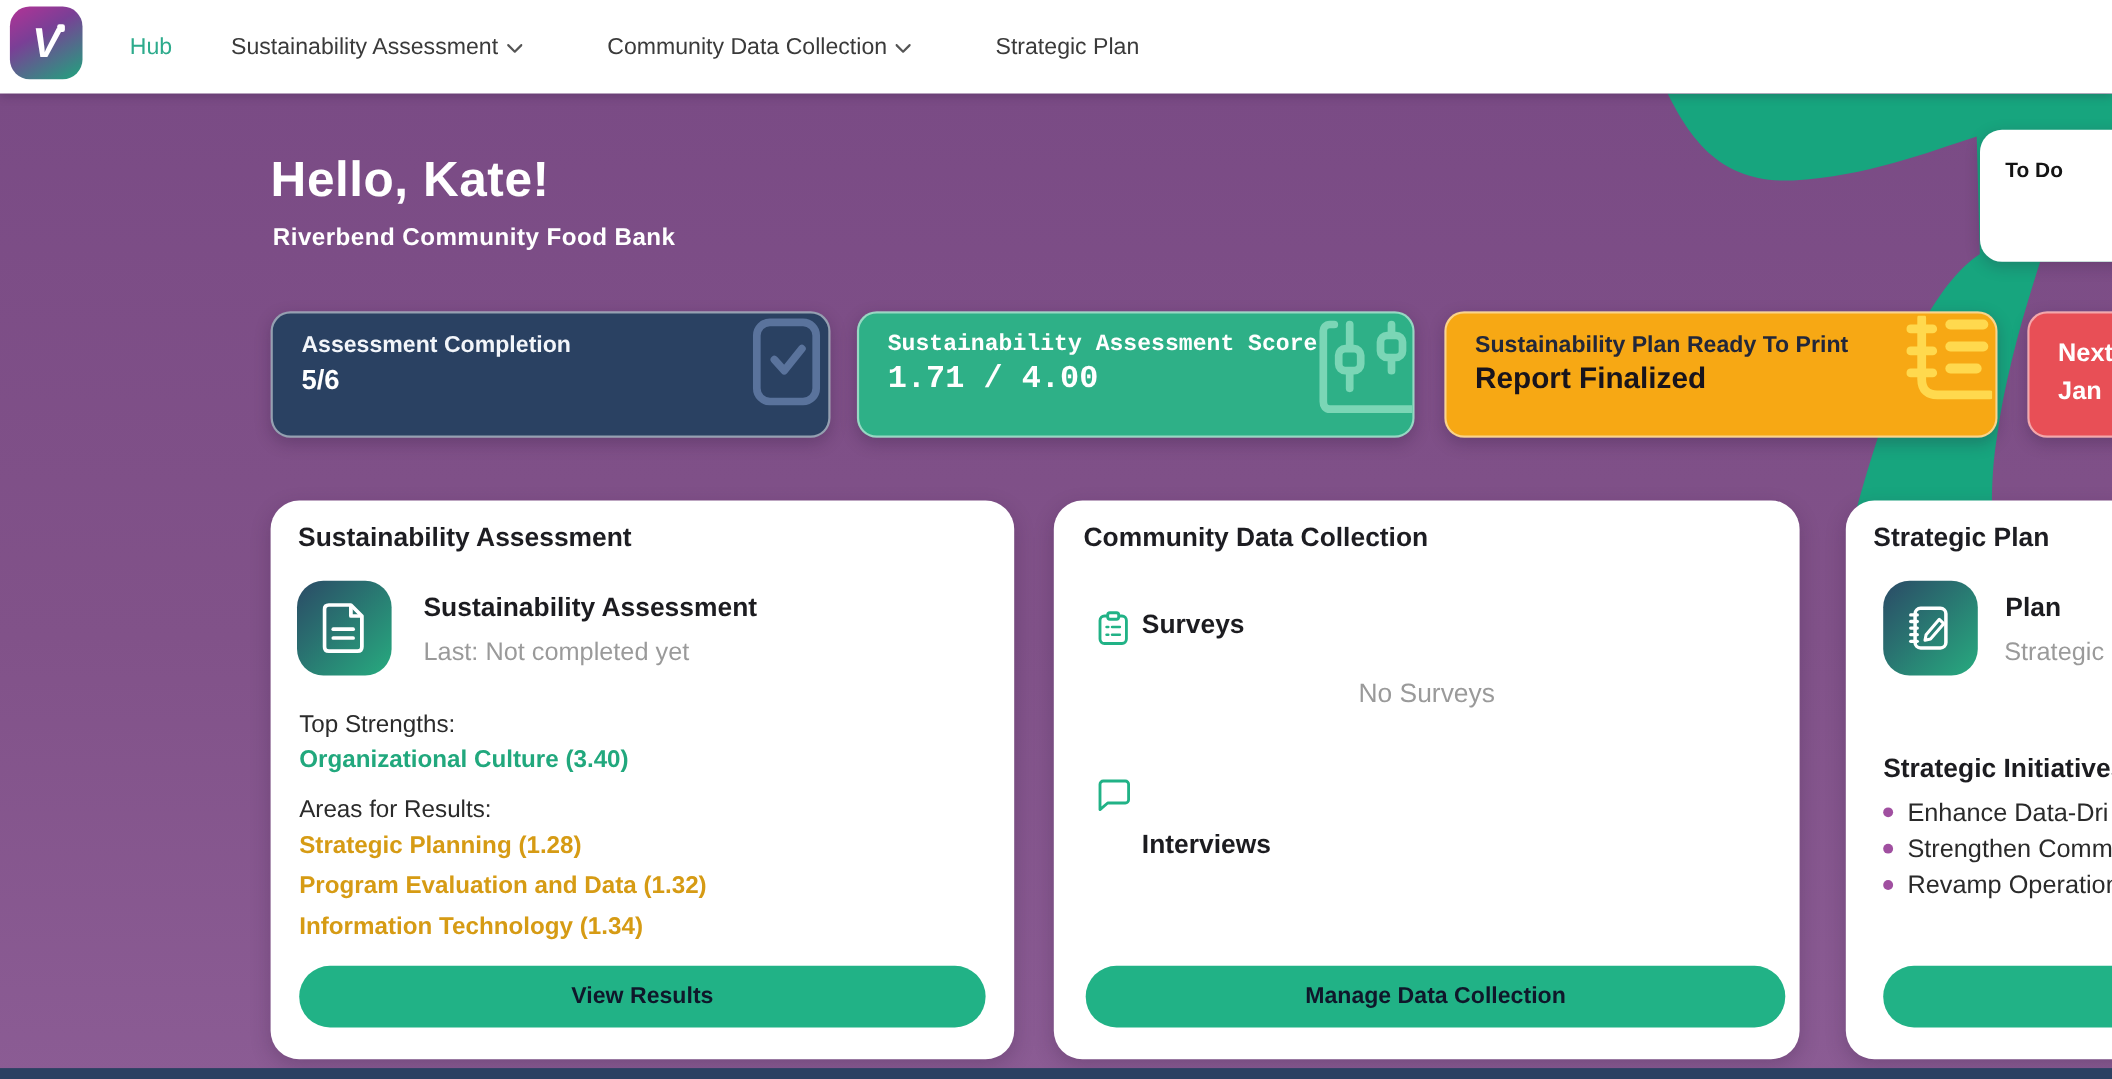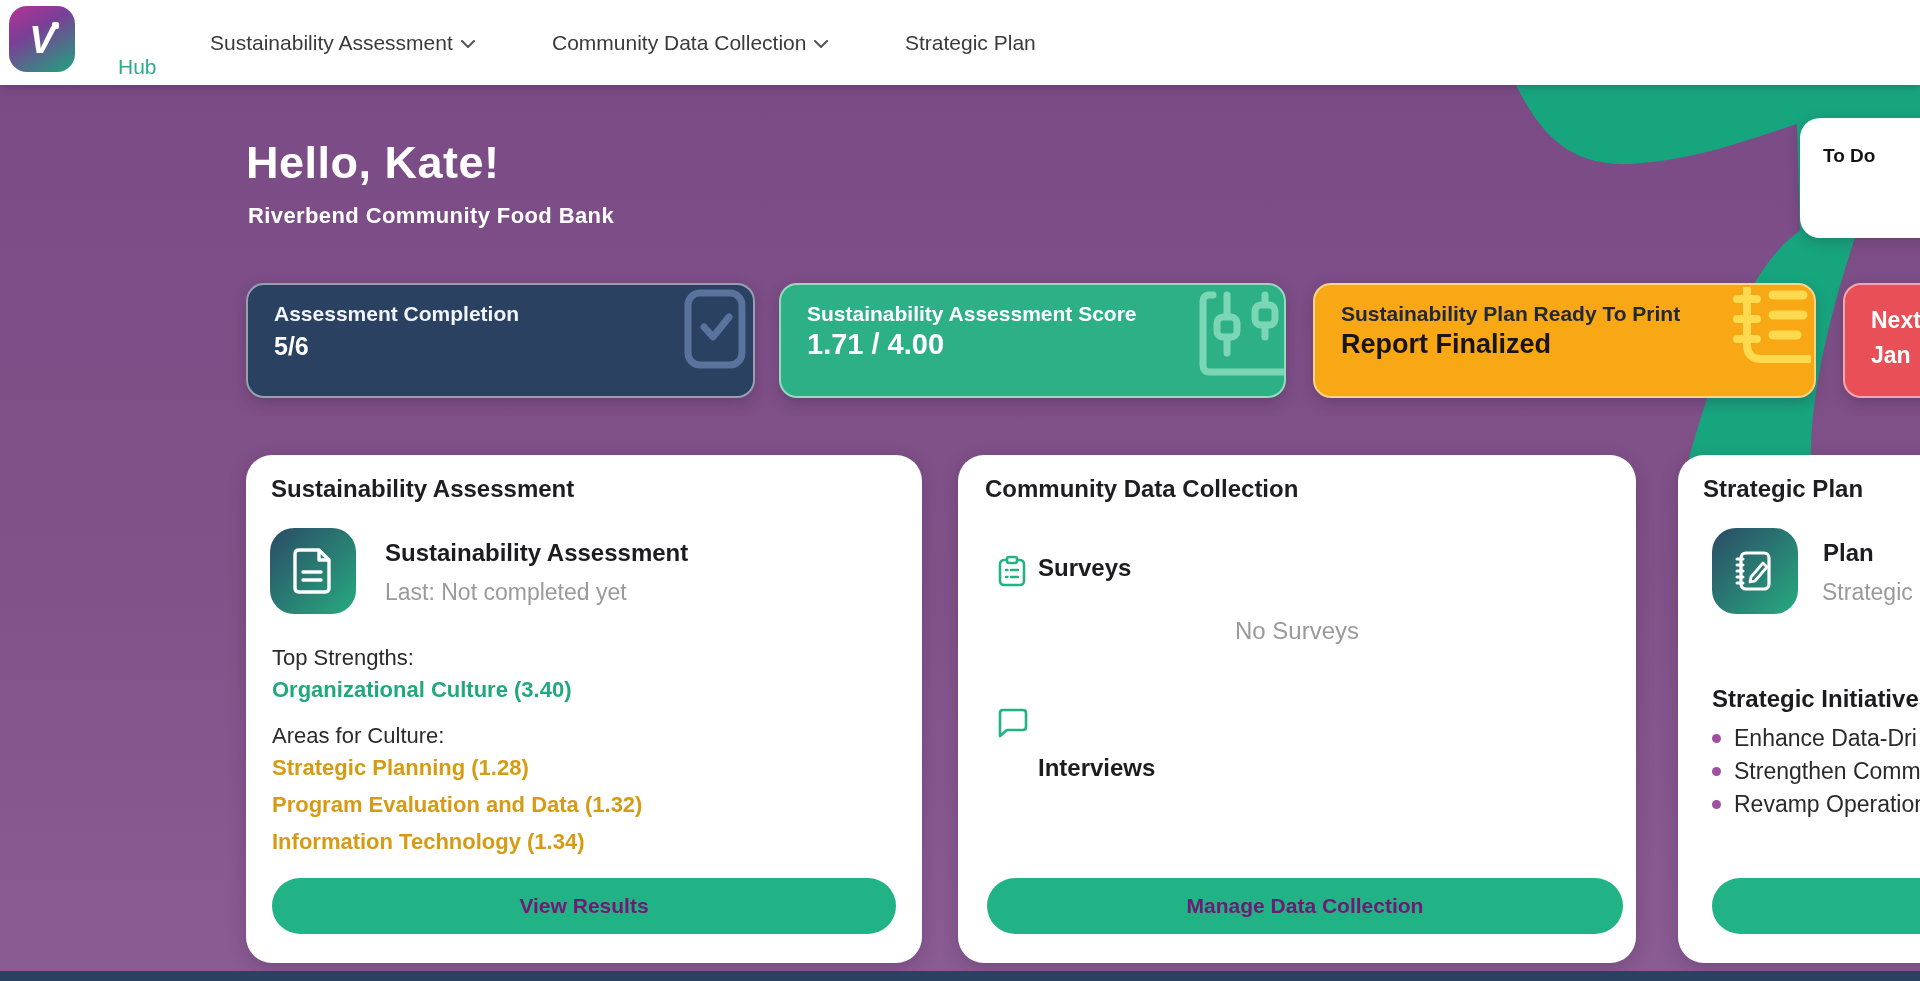--- a/index.html
+++ b/index.html
@@ -37,21 +37,21 @@
   .stat { position:absolute; top:198px; height:115px; border-radius:18px;
           border:2px solid rgba(255,255,255,.5); z-index:4; overflow:hidden;
           box-shadow:0 5px 14px rgba(40,20,50,.25); cursor:pointer; }
   .stat .t { position:absolute; left:26px; top:17px; font-size:21px; font-weight:700; white-space:nowrap; }
   .stat .v { position:absolute; left:26px; top:45px; font-weight:700; white-space:nowrap; }
   .stat-icon { position:absolute; }
 
   .stat1 { left:246px;  width:509px; background:#2a4162; }
   .stat1 .t { color:#f2f5fa; }
   .stat1 .v { color:#ffffff; font-size:25px; top:47px; }
-  .stat2 { left:779px;  width:507px; background:#2eb087; }
+  .stat2 { left:779px;  width:507px; background:#2eb087;font-family:Liberation Mono, monospace; }
   .stat2 .t { color:#ffffff; }
   .stat2 .v { color:#ffffff; font-size:29px; top:43px; }
   .stat3 { left:1313px; width:503px; background:#f7a814; }
   .stat3 .t { color:#22273a; }
   .stat3 .v { color:#18141c; font-size:27px; top:44px; }
   .stat4 { left:1843px; width:120px; background:#e84f56; }
   .stat4 .t { color:#ffffff; top:22px; font-size:23px; }
   .stat4 .v { color:#ffffff; font-size:23px; top:57px; }
 
   
@@ -66,42 +66,42 @@
           background:linear-gradient(135deg,#2b4a66 0%, #27ab7f 100%);
           display:flex; align-items:center; justify-content:center; }
   .item-title { position:absolute; left:139px; top:84px; font-size:24px; font-weight:700; color:#1c1c20; white-space:nowrap; }
   .item-sub   { position:absolute; left:139px; top:124px; font-size:23px; color:#9a9a9a; white-space:nowrap; }
 
   .sec-label { position:absolute; left:26px; font-size:22px; color:#2b2b2b; white-space:nowrap; }
   .val-green { position:absolute; left:26px; font-size:22px; font-weight:700; color:#21a87d; white-space:nowrap; }
   .val-amber { position:absolute; left:26px; font-size:22px; font-weight:700; color:#d69b14; white-space:nowrap; }
 
   .btn { position:absolute; left:26px; top:423px; width:624px; height:56px; border-radius:28px;
-         background:#21b286; border:none; color:#701a75; font-size:21px; font-weight:700;
+         background:#21b286; border:none; color:#0f172a; font-size:21px; font-weight:700;
          font-family:"Liberation Sans", sans-serif; cursor:pointer;
          display:flex; align-items:center; justify-content:center; }
 
   .row-label { position:absolute; font-size:24px; font-weight:700; color:#1c1c20; white-space:nowrap; }
   .empty { position:absolute; left:0; width:100%; text-align:center; font-size:24px; color:#9a9a9a; }
 
   .bullet-row { position:absolute; left:34px; display:flex; align-items:center; gap:13px; white-space:nowrap; }
   .bullet-dot { width:9px; height:9px; border-radius:50%; background:#a04fa0; flex:0 0 auto; }
   .bullet-txt { font-size:23px; color:#2a2a2a; }
 
   .bottom-strip { position:absolute; left:0; top:886px; width:1920px; height:10px; background:#2b4162; z-index:8; }
 </style>
 </head>
 <body>
 
 <header class="nav">
   <div class="logo">
     <span class="v">V</span>
     <span class="dot"></span>
   </div>
-  <div class="nav-item active" style="left:118px;margin-top:24px;">
+  <div class="nav-item active" style="left:118px;">
     <span>Hub</span>
   </div>
   <div class="nav-item" style="left:210px;">
     <span>Sustainability Assessment</span>
     <svg width="14" height="9" viewBox="0 0 14 9">
       <polyline points="1,1 7,7 13,1" fill="none" stroke="#555" stroke-width="2" stroke-linecap="round" stroke-linejoin="round"></polyline>
     </svg>
   </div>
   <div class="nav-item" style="left:552px;">
     <span>Community Data Collection</span>
@@ -180,21 +180,21 @@
         <line x1="10" y1="24" x2="28" y2="24" stroke="#ffffff" stroke-width="3.4" stroke-linecap="round"></line>
         <line x1="10" y1="32" x2="28" y2="32" stroke="#ffffff" stroke-width="3.4" stroke-linecap="round"></line>
       </svg>
     </div>
     <div class="item-title">Sustainability Assessment</div>
     <div class="item-sub">Last: Not completed yet</div>
 
     <div class="sec-label" style="top:190px;">Top Strengths:</div>
     <div class="val-green" style="top:222px;">Organizational Culture (3.40)</div>
 
-    <div class="sec-label" style="top:268px;">Areas for Culture:</div>
+    <div class="sec-label" style="top:268px;">Areas for Results:</div>
     <div class="val-amber" style="top:300px;">Strategic Planning (1.28)</div>
     <div class="val-amber" style="top:337px;">Program Evaluation and Data (1.32)</div>
     <div class="val-amber" style="top:374px;">Information Technology (1.34)</div>
 
     <button class="btn">View Results</button>
   </div>
 
   <div class="card cardB">
     <div class="card-title" style="left:27px;">Community Data Collection</div>
 

